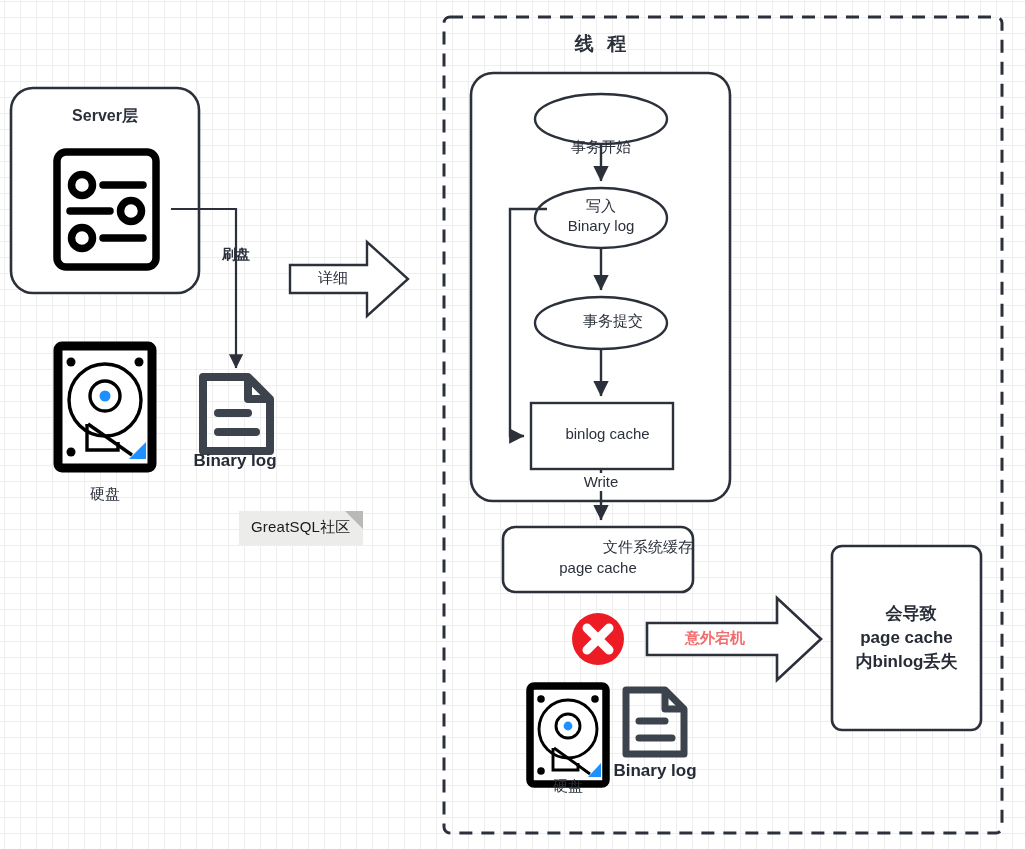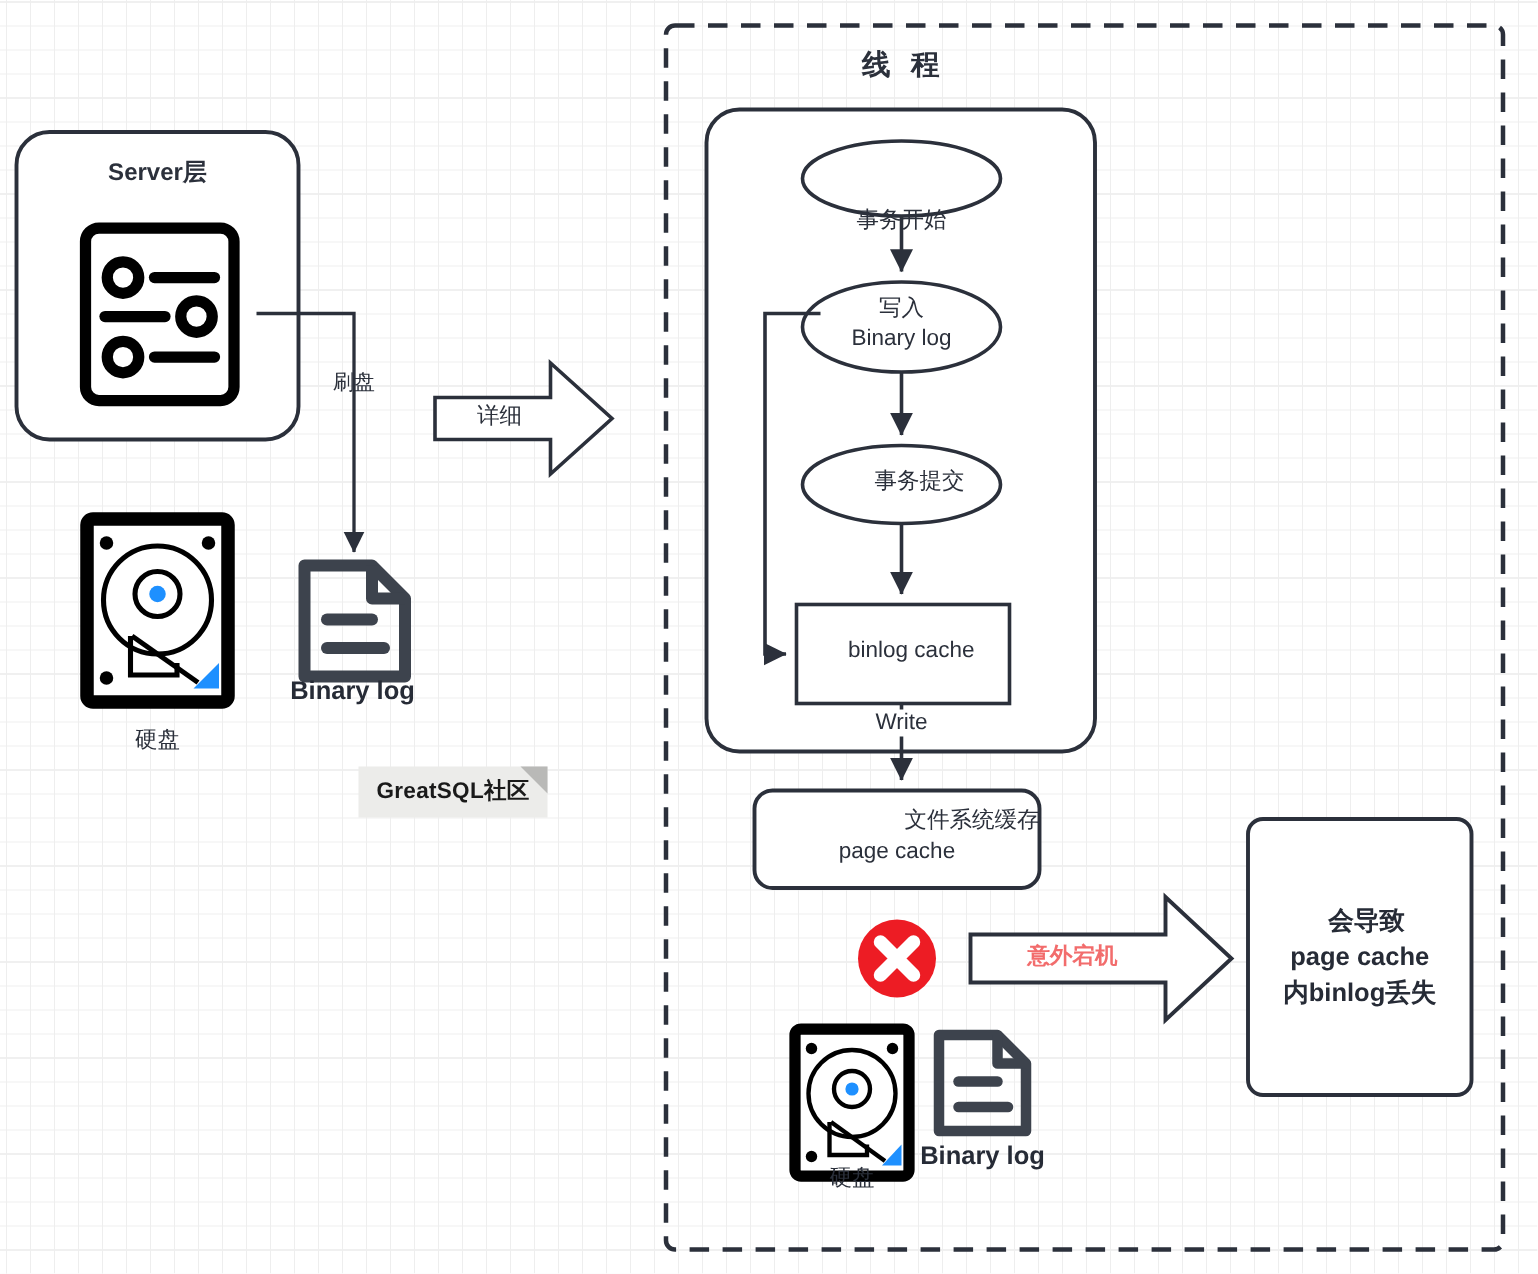--- a/index.html
+++ b/index.html
@@ -38,21 +38,21 @@
     text-align: center;
     white-space: pre;
   }
   .lbl-dark { color: #262b36; }
   .lbl-red  { color: #f26c6c; }
   .b { font-weight: bold; }
   .watermark {
     position: absolute;
     background: #ececea;
     color: #1a1a1a;
-    font-weight: bold;
+    font-weight: normal;
     font-size: 15px;
     padding: 7px 12px 8px 12px;
     letter-spacing: .2px;
   }
   .wm-fold {
     position: absolute;
     right: 0; top: 0;
     width: 0; height: 0;
     border-left: 18px solid transparent;
     border-top: 18px solid #b9b9b7;
@@ -150,21 +150,21 @@
     <g fill="none" stroke="#3d434d" stroke-width="7" stroke-linejoin="round">
       <path d="M626,690 L665,690 L684,709 L684,754 L626,754 Z"></path>
       <path d="M665,690 L665,709 L684,709"></path>
       <line x1="639" y1="721" x2="665" y2="721" stroke-linecap="round"></line>
       <line x1="639" y1="738" x2="672" y2="738" stroke-linecap="round"></line>
     </g>
   </svg>
 
   <div class="lbl b" style="left:11px; top:107px; width:188px; font-size:16px;">Server层</div>
 
-  <div class="lbl" style="left:212px; top:246px; width:48px; font-size:14px;">刷盘</div>
+  <div class="lbl" style="left:212px; top:246px; width:48px; font-size:14px;font-weight:bold;">刷盘</div>
 
   <div class="lbl" style="left:55px; top:485px; width:100px; font-size:15px;">硬盘</div>
 
   <div class="lbl b lbl-dark" style="left:165px; top:451px; width:140px; font-size:17px;">Binary log</div>
 
   <div class="lbl" style="left:300px; top:269px; width:66px; font-size:15px;">详细</div>
 
   <div class="lbl b" style="left:504px; top:33px; width:194px; font-size:19px; letter-spacing:1px;text-align:center;">线  程</div>
 
   <div class="lbl" style="left:535px; top:108px; width:132px; font-size:15px;margin-top:30px;">事务开始</div>

